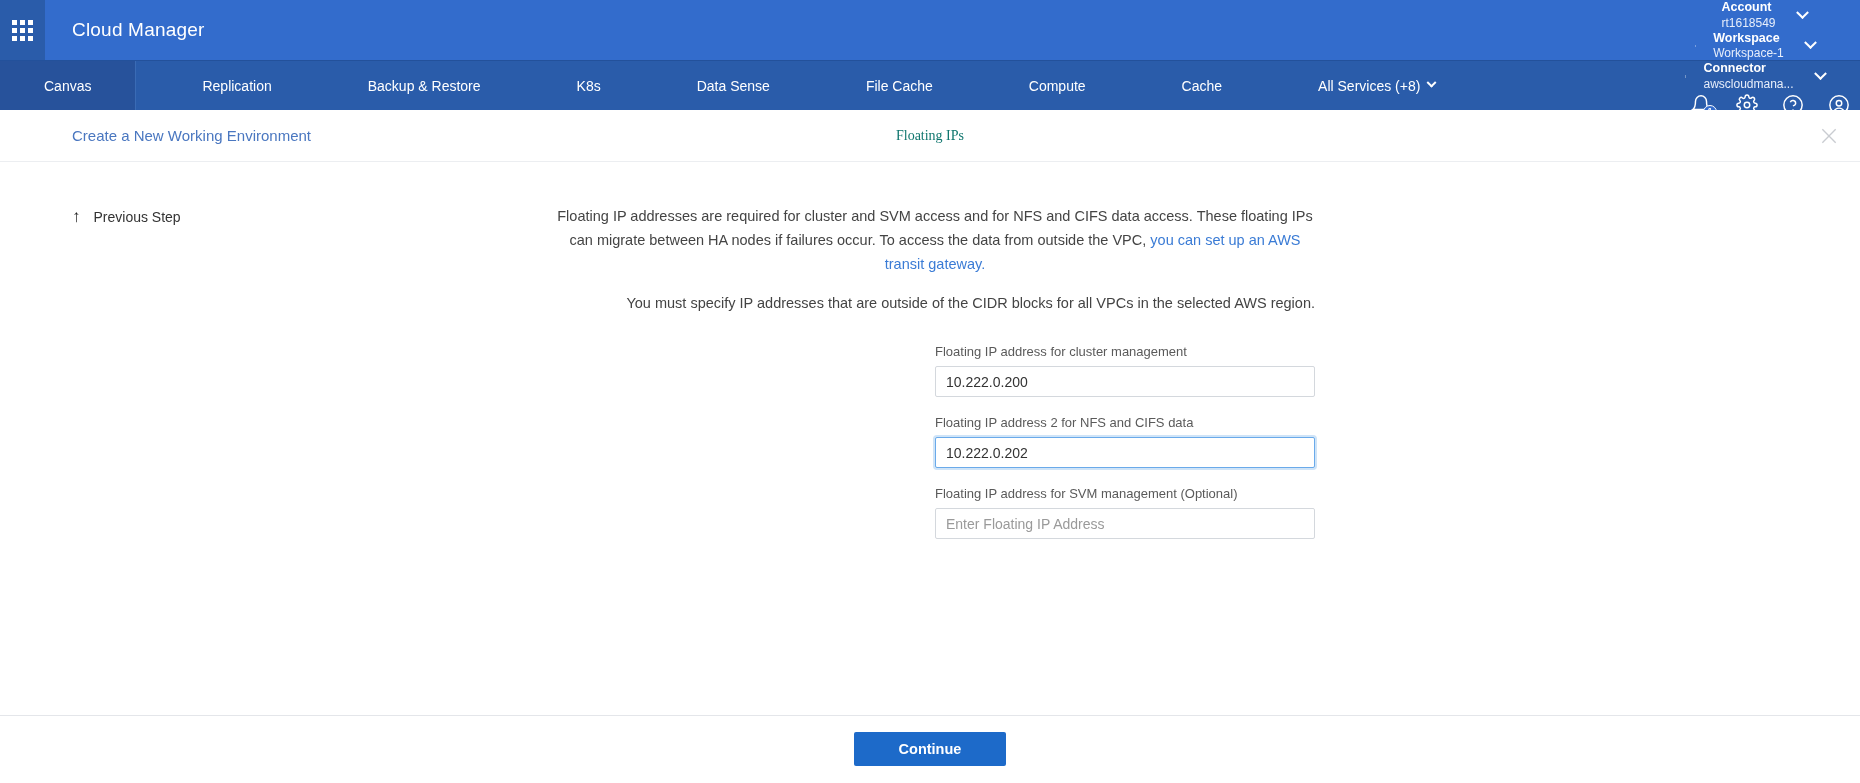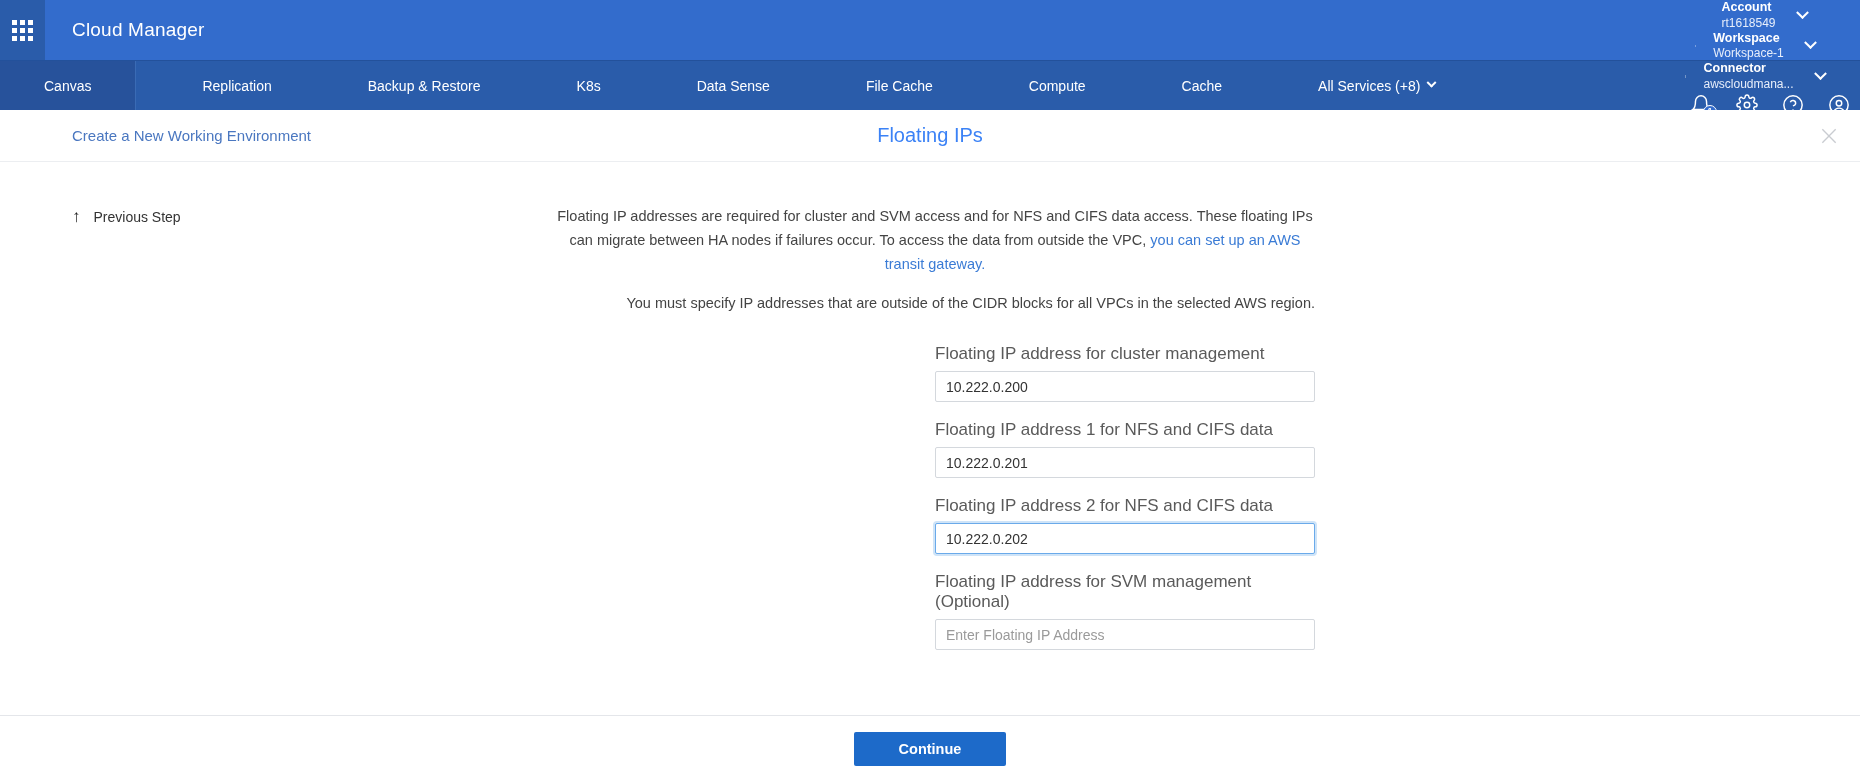--- a/index.html
+++ b/index.html
@@ -173,24 +173,25 @@
   .breadcrumb {
     margin-left: 72px;
     color: #4a77c0;
     font-size: 15px;
     cursor: pointer;
   }
   .page-title {
     position: absolute;
     left: 0; right: 0;
     text-align: center;
-    color: #3b82f6;
-    font-size: 20px;
+    color: #0f766e;
+    font-size: 14px;
     font-weight: 400;
     pointer-events: none;
+    font-family: Liberation Serif, serif;
   }
   .close-x {
     position: absolute;
     right: 18px;
     top: 50%;
     transform: translateY(-50%);
     width: 26px; height: 26px;
     cursor: pointer;
     display: flex; align-items: center; justify-content: center;
   }
@@ -241,21 +242,21 @@
 
   .form {
     margin-top: 29px;
     width: 380px;
   }
   .field { margin-bottom: 18px; }
   .field:last-child { margin-bottom: 0; }
   .field-label {
     display: block;
     color: #5a5a5a;
-    font-size: 17px;
+    font-size: 13px;
     margin-bottom: 7px;
   }
   .field-input {
     width: 380px;
     height: 31px;
     border: 1px solid #d4d8dd;
     border-radius: 2px;
     padding: 0 10px;
     font-size: 14px;
     color: #333333;
@@ -431,24 +432,20 @@
 
     <div class="desc second">You must specify IP addresses that are outside of the CIDR blocks for all VPCs in the selected AWS region.</div>
 
     <div class="form">
 
       <div class="field">
         <label class="field-label">Floating IP address for cluster management</label>
         <input class="field-input" type="text" value="10.222.0.200" style="">
       </div>
 
-      <div class="field">
-        <label class="field-label">Floating IP address 1 for NFS and CIFS data</label>
-        <input class="field-input" type="text" value="10.222.0.201" style="">
-      </div>
 
       <div class="field">
         <label class="field-label">Floating IP address 2 for NFS and CIFS data</label>
         <input class="field-input focused" type="text" autofocus="" value="10.222.0.202" style="">
       </div>
 
       <div class="field">
         <label class="field-label">Floating IP address for SVM management (Optional)</label>
         <input class="field-input" type="text" placeholder="Enter Floating IP Address" style="">
       </div>

